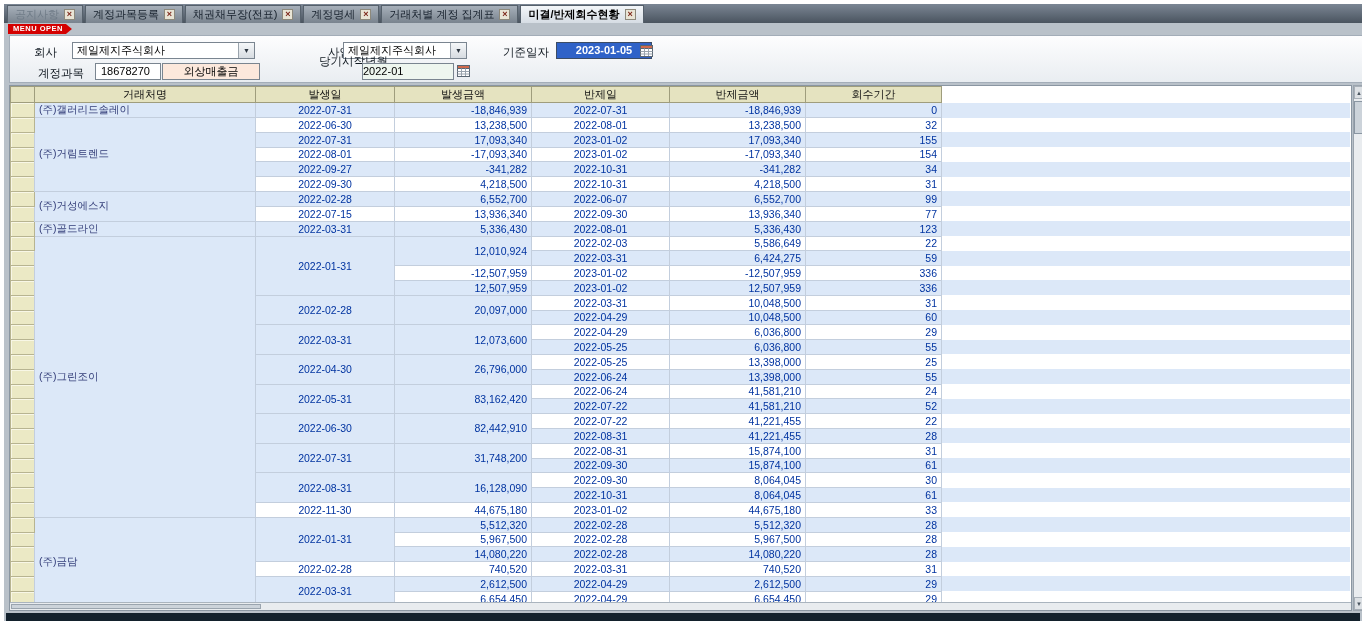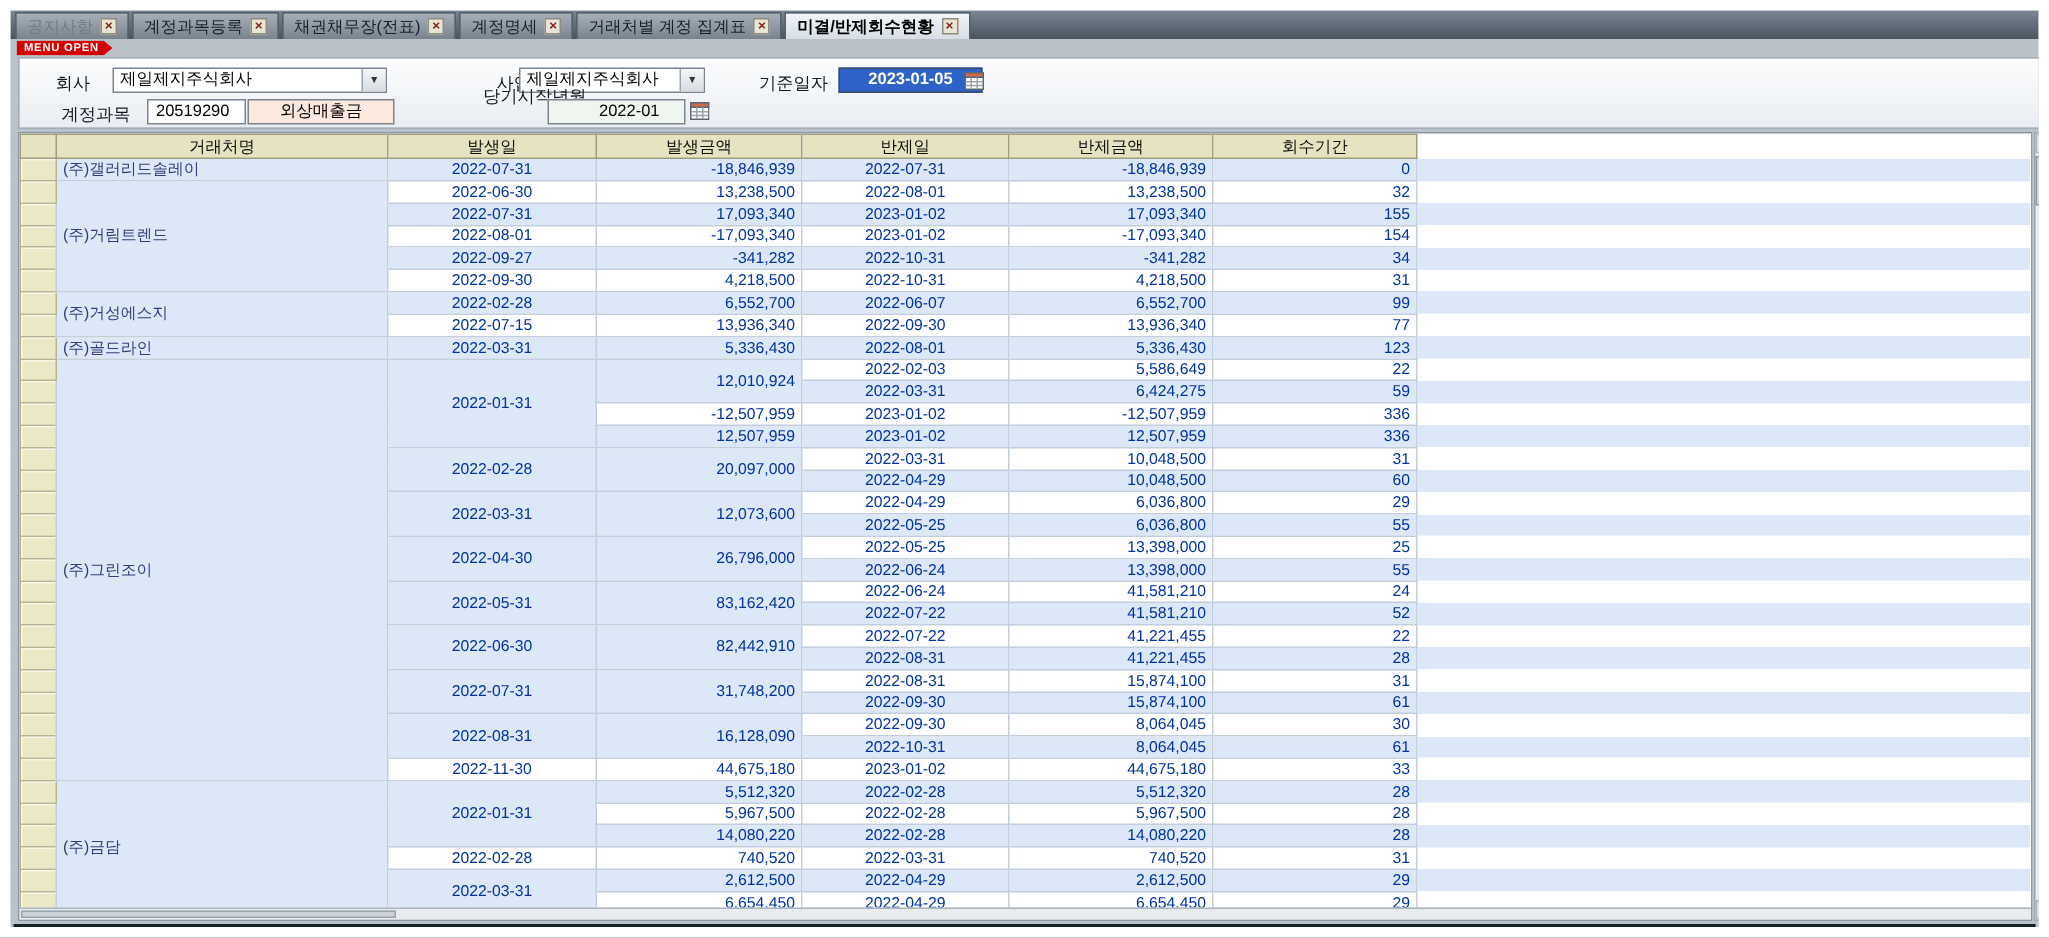--- a/index.html
+++ b/index.html
@@ -1,19 +1,19 @@
 <!DOCTYPE html>
 <html><head>
 <meta charset="utf-8">
 <style>
   * { box-sizing: border-box; margin: 0; padding: 0; }
   html,body { width:1366px; height:625px; overflow:hidden; }
   body { font-family: "Liberation Sans", "DejaVu Sans", sans-serif; background:#808890; }
 
-  .window { position:relative; width:1366px; height:625px; background:#b9c1c9; border:7px solid #ffffff; overflow:hidden; }
+  .window { position:relative; width:1366px; height:625px; background:#b9c1c9; border:4px solid #ffffff; overflow:hidden; }
 
   
   .tabbar { position:absolute; top:0; left:0; width:100%; height:19px;
             background:linear-gradient(#7b8694,#4a545f); display:flex; align-items:stretch; padding:1px 0 0 3px; }
   .tab { display:flex; align-items:center; gap:5px; padding:0 7px; margin-right:2px; cursor:default;
          background:linear-gradient(#a7b0ba,#79838e); border:1px solid #55606b; border-bottom:none;
          font-size:11px; color:#16202c; white-space:nowrap; }
   .tab.active { background:linear-gradient(#f3f6f9,#d6dde4); font-weight:bold; color:#000; }
   .tab.dimmed .tab-label { color:#707c88; }
   .tab-close { display:inline-block; width:11px; height:11px; line-height:9px; text-align:center;
@@ -30,21 +30,21 @@
                 background:linear-gradient(#fdfdfe,#e9edf1); border:1px solid #a3adb8; }
   .f-label { position:absolute; font-size:11.5px; color:#101820; white-space:nowrap; }
   .f-field { position:absolute; height:17px; font-size:11px; line-height:15px; border:1px solid #7a8590; background:#fff; color:#000; }
   .combo { padding-left:4px; }
   .combo .arrow-btn { position:absolute; top:0; right:0; width:16px; height:15px;
                       background:linear-gradient(#f5f7f9,#d7dce1); border-left:1px solid #9aa3ac;
                       text-align:center; font-size:7px; line-height:15px; color:#2c3640; }
   .field-selected { background:#2f62c8; color:#fff; text-align:center; font-weight:bold; border-color:#3c4c64; }
   .field-code { text-align:left; padding-left:5px; }
   .field-pink { background:#fce8dc; text-align:center; }
-  .field-period { background:#eef6ef; text-align:center;padding-left:17px; }
+  .field-period { background:#eef6ef; text-align:left; }
   .cal-icon { position:absolute; width:13px; height:13px; }
 
   
   .grid-area { position:absolute; top:81px; left:5px; width:1343px; height:526px;
                background:#fff; border:1px solid #8a96a2; overflow:hidden; }
   table.grid { border-collapse:collapse; table-layout:fixed; width:100%; font-size:10.5px; }
   table.grid tr { height:14.8px; }
   table.grid tr.hdr { height:15px; }
   th { background:#e5e3c0; border:1px solid #9f9d7d; font-weight:normal; font-size:11px; color:#101010; padding:0; overflow:hidden; white-space:nowrap; }
   th.filler, td.filler { border:none; background:#fff; }
@@ -121,21 +121,21 @@
     <svg class="cal-icon" style="left:630px; top:8px;" viewBox="0 0 13 13">
       <rect x="0.5" y="1.5" width="12" height="11" fill="#fff" stroke="#5a6672"></rect>
       <rect x="0.5" y="1.5" width="12" height="3" fill="#cf6a4c" stroke="#5a6672"></rect>
       <line x1="4.5" y1="4.5" x2="4.5" y2="12" stroke="#9aa4ae"></line>
       <line x1="8.5" y1="4.5" x2="8.5" y2="12" stroke="#9aa4ae"></line>
       <line x1="0.5" y1="7.5" x2="12.5" y2="7.5" stroke="#9aa4ae"></line>
       <line x1="0.5" y1="10" x2="12.5" y2="10" stroke="#9aa4ae"></line>
     </svg>
 
     <span class="f-label" style="left:28px; top:30px;">계정과목</span>
-    <div class="f-field field-code" style="left:85px; top:27px; width:66px;">20519290</div>
+    <div class="f-field field-code" style="left:85px; top:27px; width:66px;">18678270</div>
     <div class="f-field field-pink" style="left:152px; top:27px; width:98px;">외상매출금</div>
 
     <span class="f-label" style="left:281px; top:18px;margin-left:28px;">당기시작년월</span>
     <div class="f-field field-period" style="left:352px; top:27px; width:92px;">2022-01</div>
     <svg class="cal-icon" style="left:447px; top:28px;" viewBox="0 0 13 13">
       <rect x="0.5" y="1.5" width="12" height="11" fill="#fff" stroke="#5a6672"></rect>
       <rect x="0.5" y="1.5" width="12" height="3" fill="#cf6a4c" stroke="#5a6672"></rect>
       <line x1="4.5" y1="4.5" x2="4.5" y2="12" stroke="#9aa4ae"></line>
       <line x1="8.5" y1="4.5" x2="8.5" y2="12" stroke="#9aa4ae"></line>
       <line x1="0.5" y1="7.5" x2="12.5" y2="7.5" stroke="#9aa4ae"></line>

